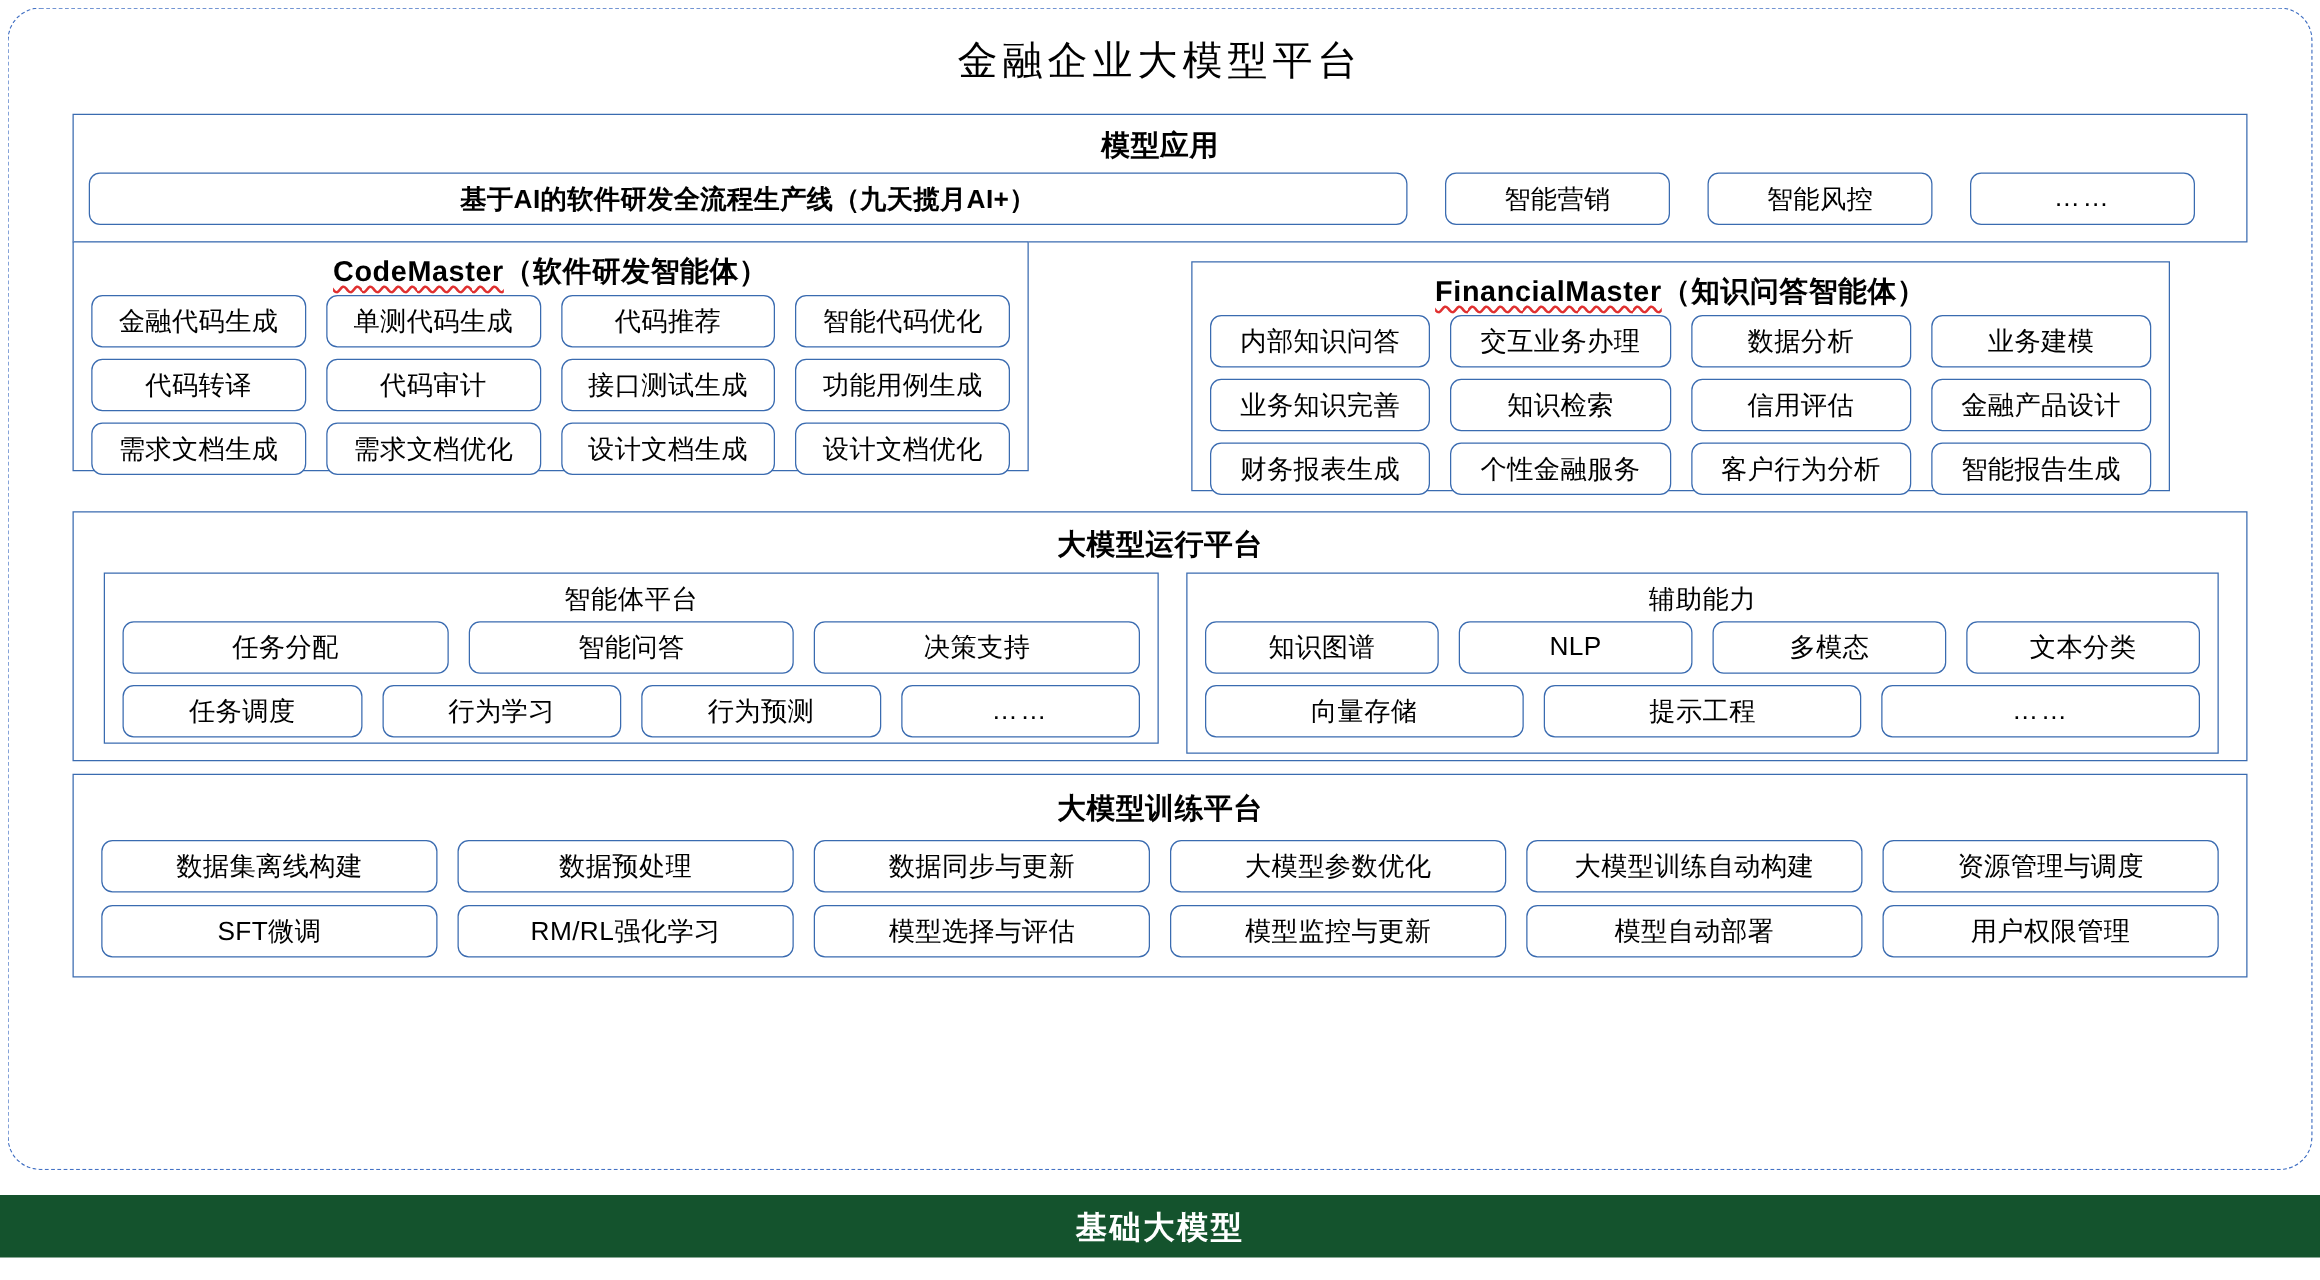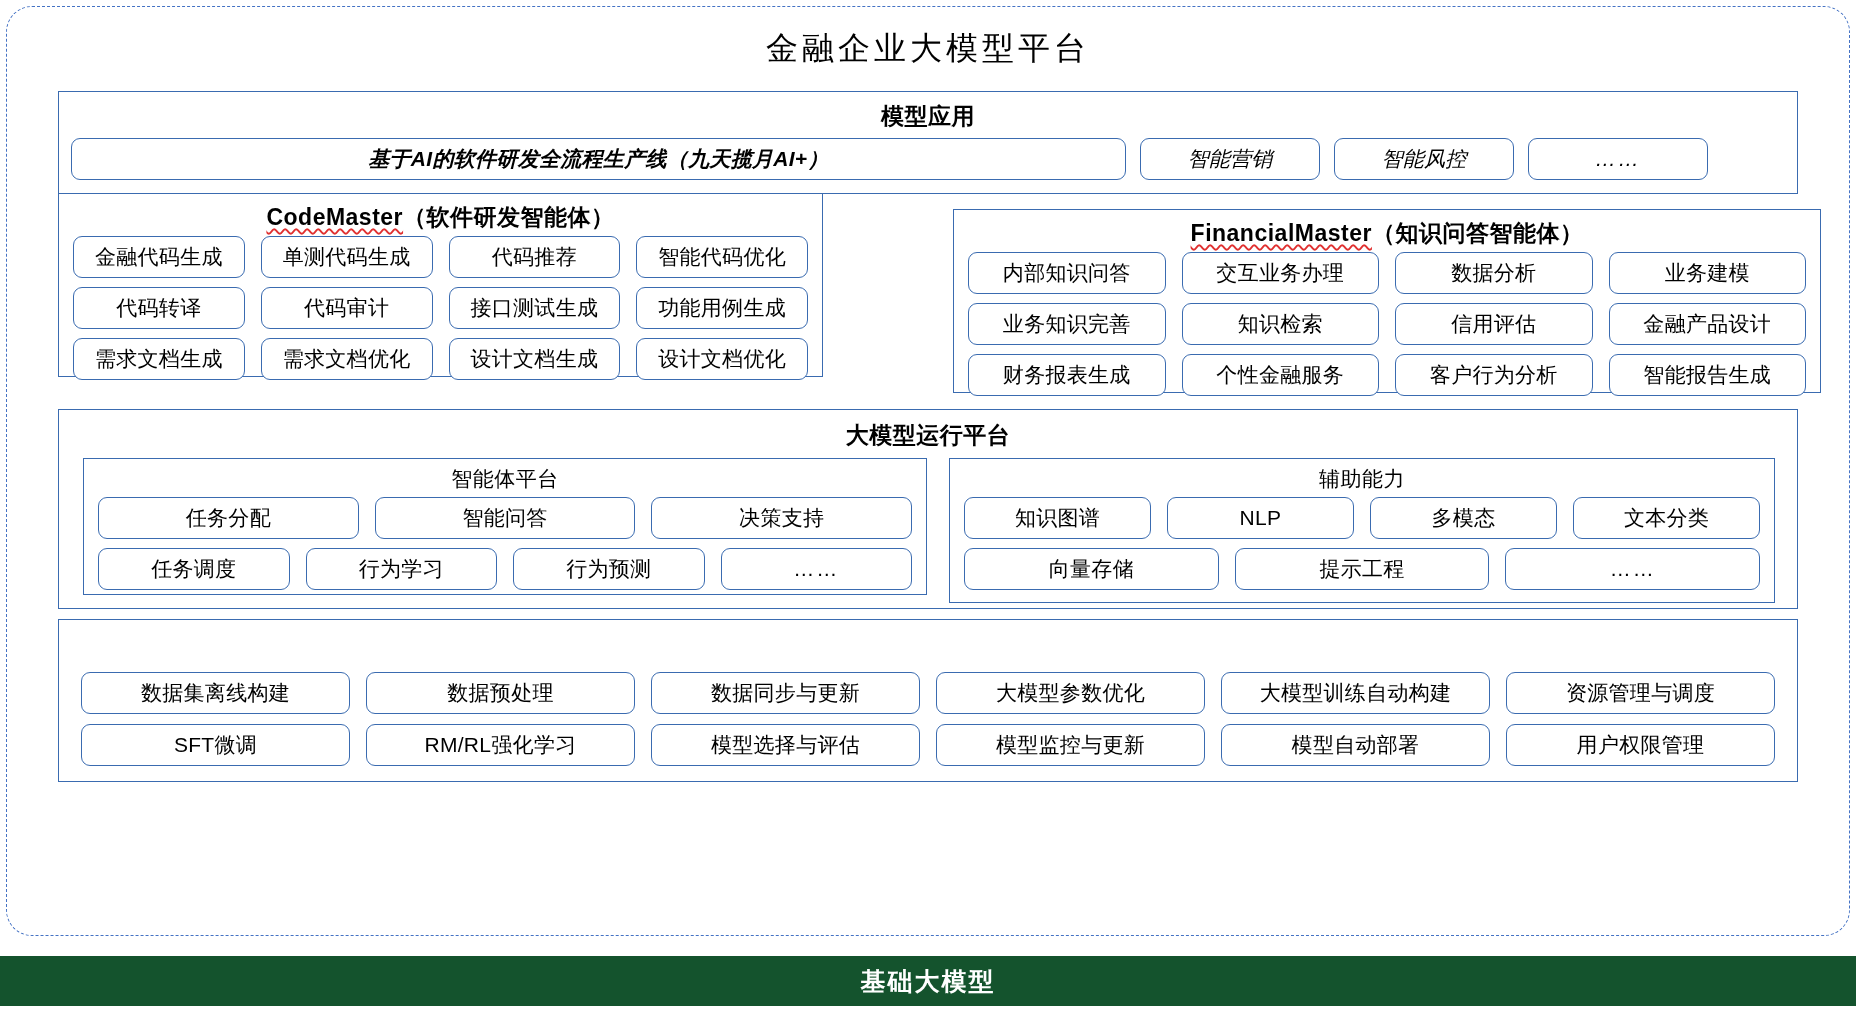--- a/index.html
+++ b/index.html
@@ -100,33 +100,32 @@
 
   
   #app-panel { left: 58px; top: 91px; width: 1740px; height: 103px; }
   #app-panel .panel-title { margin-top: 9px; }
   #app-panel .chips {
     position: absolute;
     left: 12px;
     top: 46px;
     right: 12px;
     display: flex;
-    gap: 14px;
-    font-style: italic;
+    gap: 30px;
   }
   .chip-wide {
     flex: 0 0 1055px;
     font-weight: bold;
     font-size: 21px;
   }
   .chip-sm { flex: 0 0 180px; }
 
   
   #codemaster-panel { left: 58px; top: 193px; width: 765px; height: 184px; }
-  #financialmaster-panel { left: 953px; top: 209px; width: 868px; height: 184px; }
+  #financialmaster-panel { left: 953px; top: 209px; width: 783px; height: 184px; }
 
   .agent-inner {
     position: absolute;
     left: 14px;
     right: 14px;
     top: 42px;
     display: flex;
     flex-direction: column;
     gap: 9px;
   }
@@ -281,20 +280,21 @@
         <div class="chip-row">
           <div class="chip">向量存储</div>
           <div class="chip">提示工程</div>
           <div class="chip dots">……</div>
         </div>
       </div>
     </div>
   </div>
 
   <div class="panel" id="train-panel">
+    <div class="panel-title">大模型训练平台</div>
     <div class="train-inner">
       <div class="chip-row">
         <div class="chip">数据集离线构建</div>
         <div class="chip">数据预处理</div>
         <div class="chip">数据同步与更新</div>
         <div class="chip">大模型参数优化</div>
         <div class="chip">大模型训练自动构建</div>
         <div class="chip">资源管理与调度</div>
       </div>
       <div class="chip-row">

